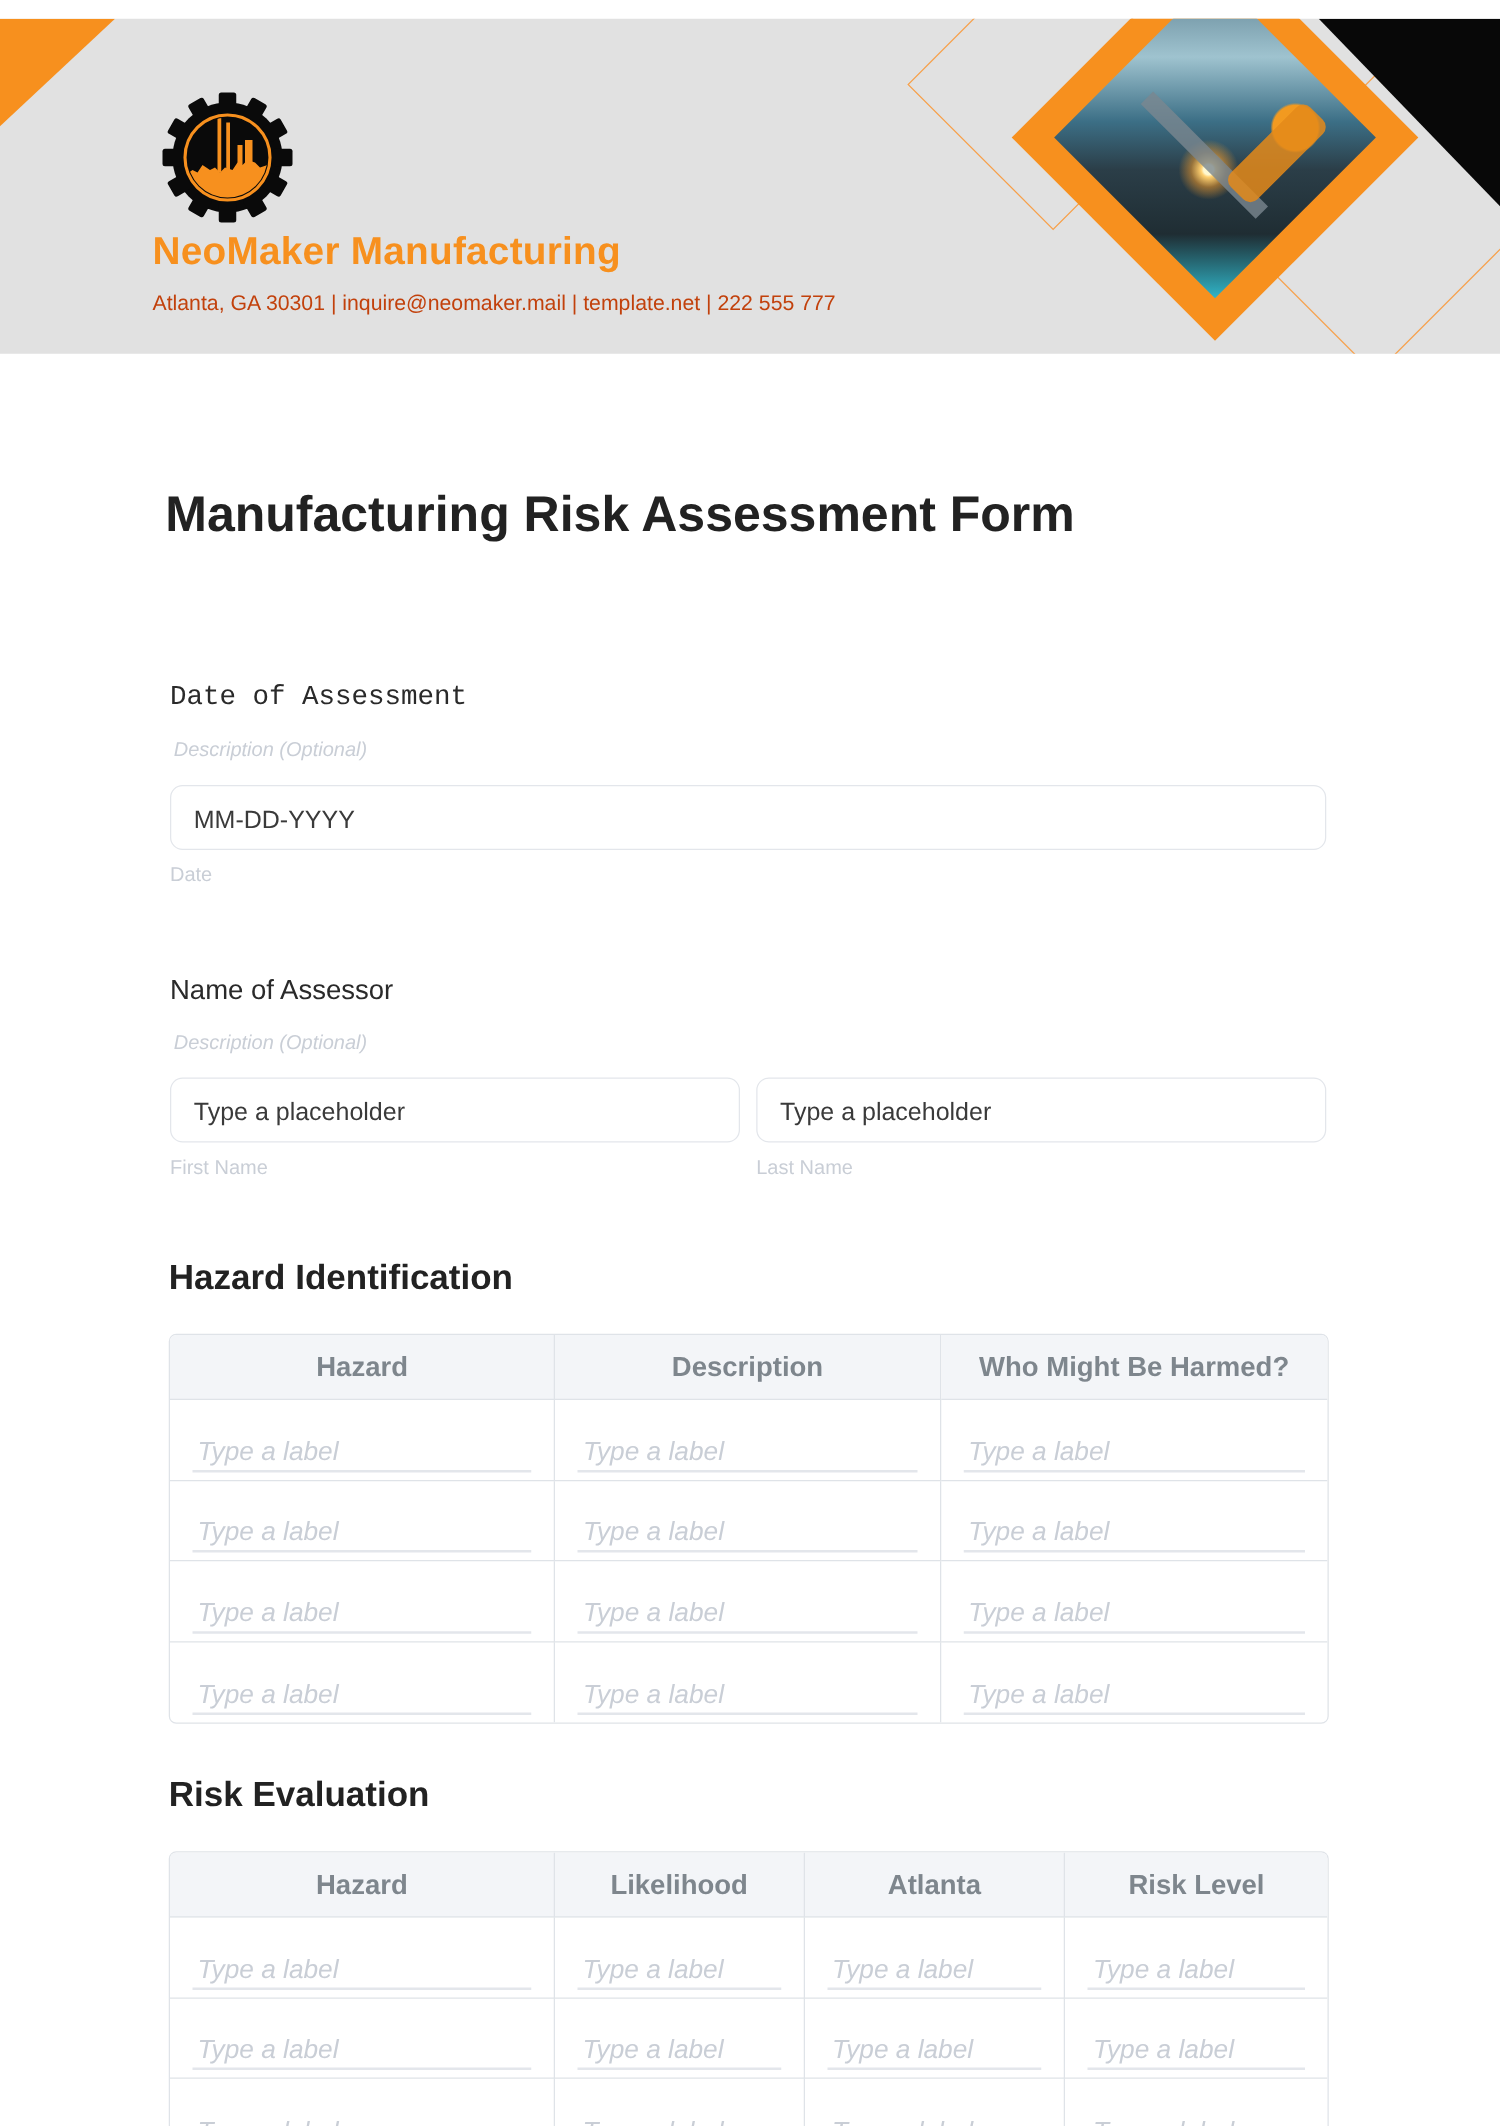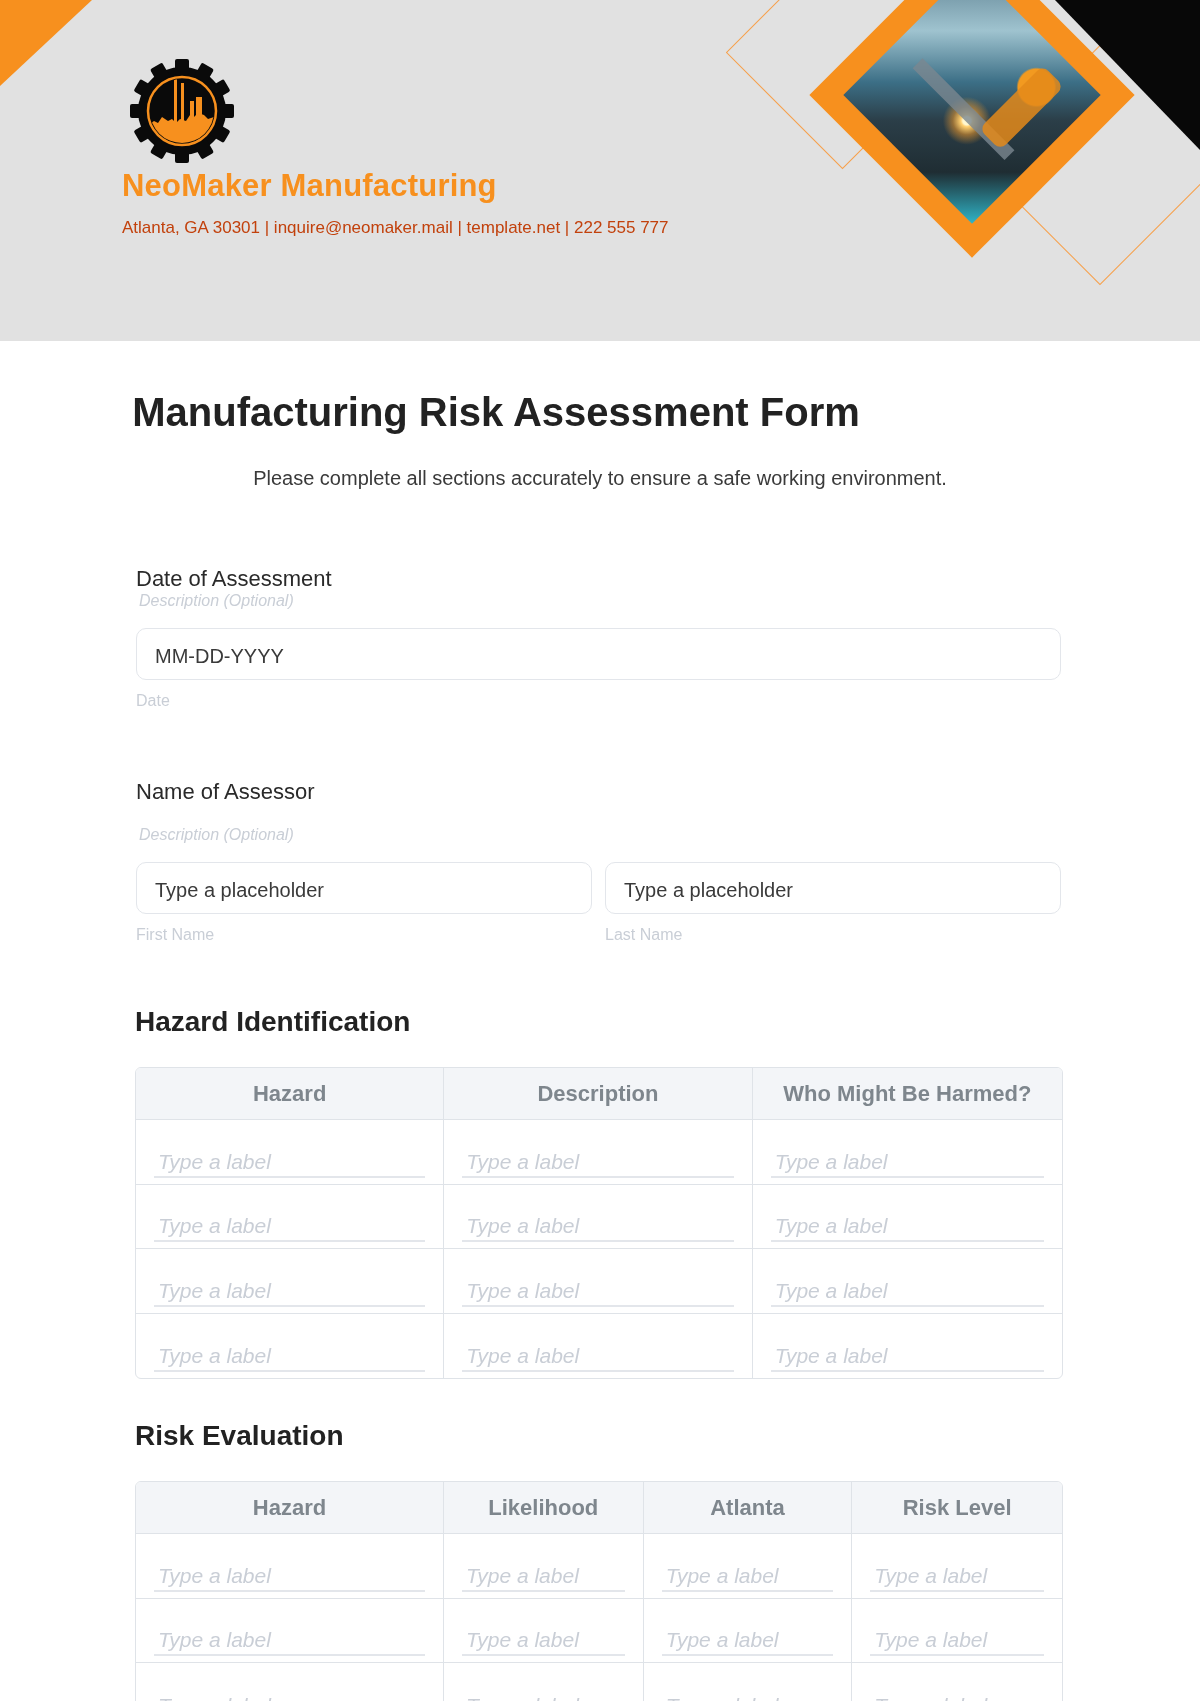--- a/index.html
+++ b/index.html
@@ -1,20 +1,20 @@
 <!DOCTYPE html>
 <html><head>
 <meta charset="utf-8">
 <style>
   * { box-sizing: border-box; margin: 0; padding: 0; }
   html, body { width: 1200px; height: 1701px; overflow: hidden; background: #ffffff; font-family: "Liberation Sans", sans-serif; color: #222; }
   .page { position: relative; width: 1200px; height: 1701px; }
 
   
-  .header { position: absolute; left: 0; top: 0; width: 1200px; height: 341px; background: #e1e1e1; overflow: hidden; }
+  .header { position: absolute; left: 0; top: 15px; width: 1200px; height: 268px; background: #e1e1e1; overflow: hidden; }
   .tri-orange { position: absolute; left: 0; top: 0; width: 0; height: 0; border-top: 86px solid #f7901e; border-right: 92px solid transparent; }
   .tri-black { position: absolute; right: 0; top: 0; width: 0; height: 0; border-top: 150px solid #080808; border-left: 145px solid transparent; }
   .outline-diamond { position: absolute; border: 1.5px solid #f7a04a; transform: rotate(45deg); }
   .od1 { left: 760px; top: -30px; width: 165px; height: 165px; }
   .od2 { left: 1015px; top: 80px; width: 170px; height: 170px; }
   .photo-diamond { position: absolute; left: 857px; top: -20px; width: 230px; height: 230px; transform: rotate(45deg); background: #f7901e; }
   .photo-inner { position: absolute; left: 24px; top: 24px; width: 182px; height: 182px; overflow: hidden;
     background:
       radial-gradient(circle at 58% 62%, #fff8d0 0 4px, #ffd070 6px, rgba(255,160,40,0.5) 14px, transparent 24px),
       radial-gradient(circle at 72% 22%, #f29a20 0 18px, transparent 20px),
@@ -88,23 +88,22 @@
         <rect x="62" y="44" width="4" height="20" fill="#f7901e"></rect>
         <rect x="68" y="40" width="6" height="22" fill="#f7901e"></rect>
       </g>
     </svg>
 
     <div class="company-name">NeoMaker Manufacturing</div>
     <div class="contact">Atlanta, GA 30301 | inquire@neomaker.mail | template.net | 222 555 777</div>
   </div>
 
   <div class="title">Manufacturing Risk Assessment Form</div>
-  <div class="subtitle">Please complete all sections accurately to ensure a safe working environment.</div>
-
-  <div class="field-label" style="top:566px;">Date of Assessment</div>
+
+  <div class="field-label" style="top:545px;font-family:Liberation Mono, monospace;">Date of Assessment</div>
   <div class="field-desc" style="top:592px;">Description (Optional)</div>
   <div class="input-box" style="left:136px; top:628px; width:925px;">
     <span>MM-DD-YYYY</span>
   </div>
   <div class="sub-label" style="left:136px; top:692px;">Date</div>
 
   <div class="field-label" style="top:779px;">Name of Assessor</div>
   <div class="field-desc" style="top:826px;">Description (Optional)</div>
   <div class="input-box" style="left:136px; top:862px; width:456px;">
     <span>Type a placeholder</span>

